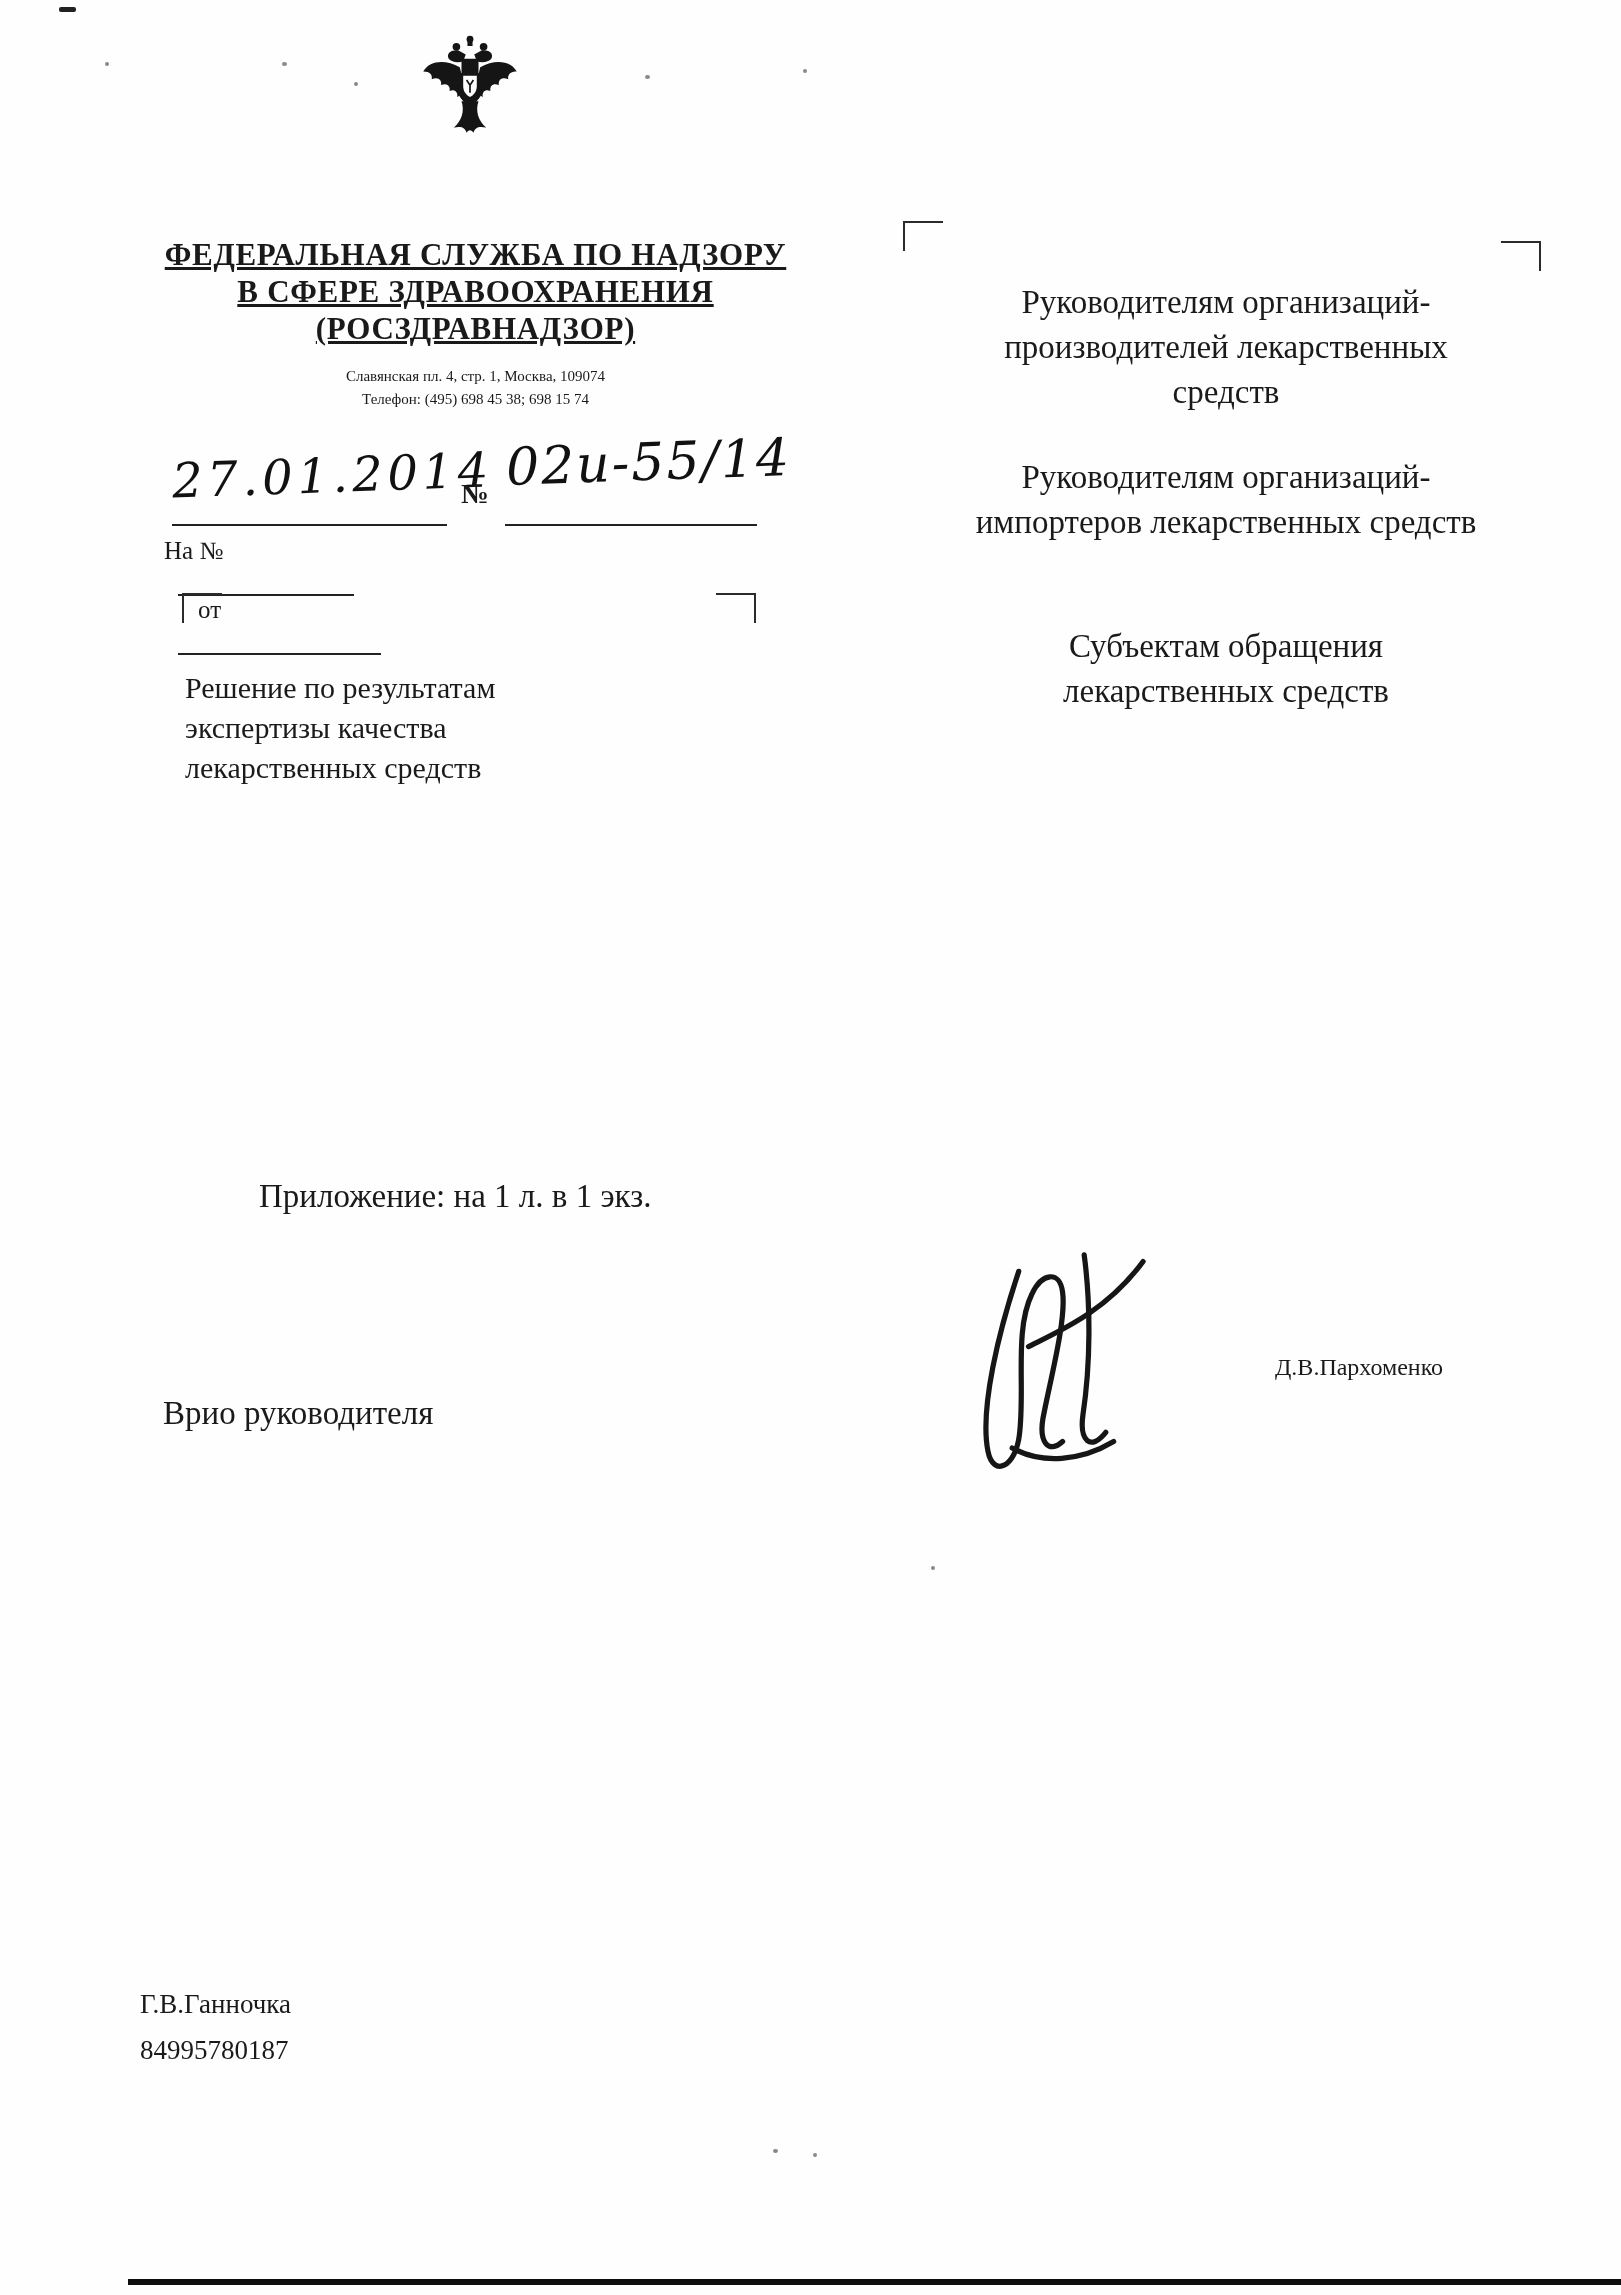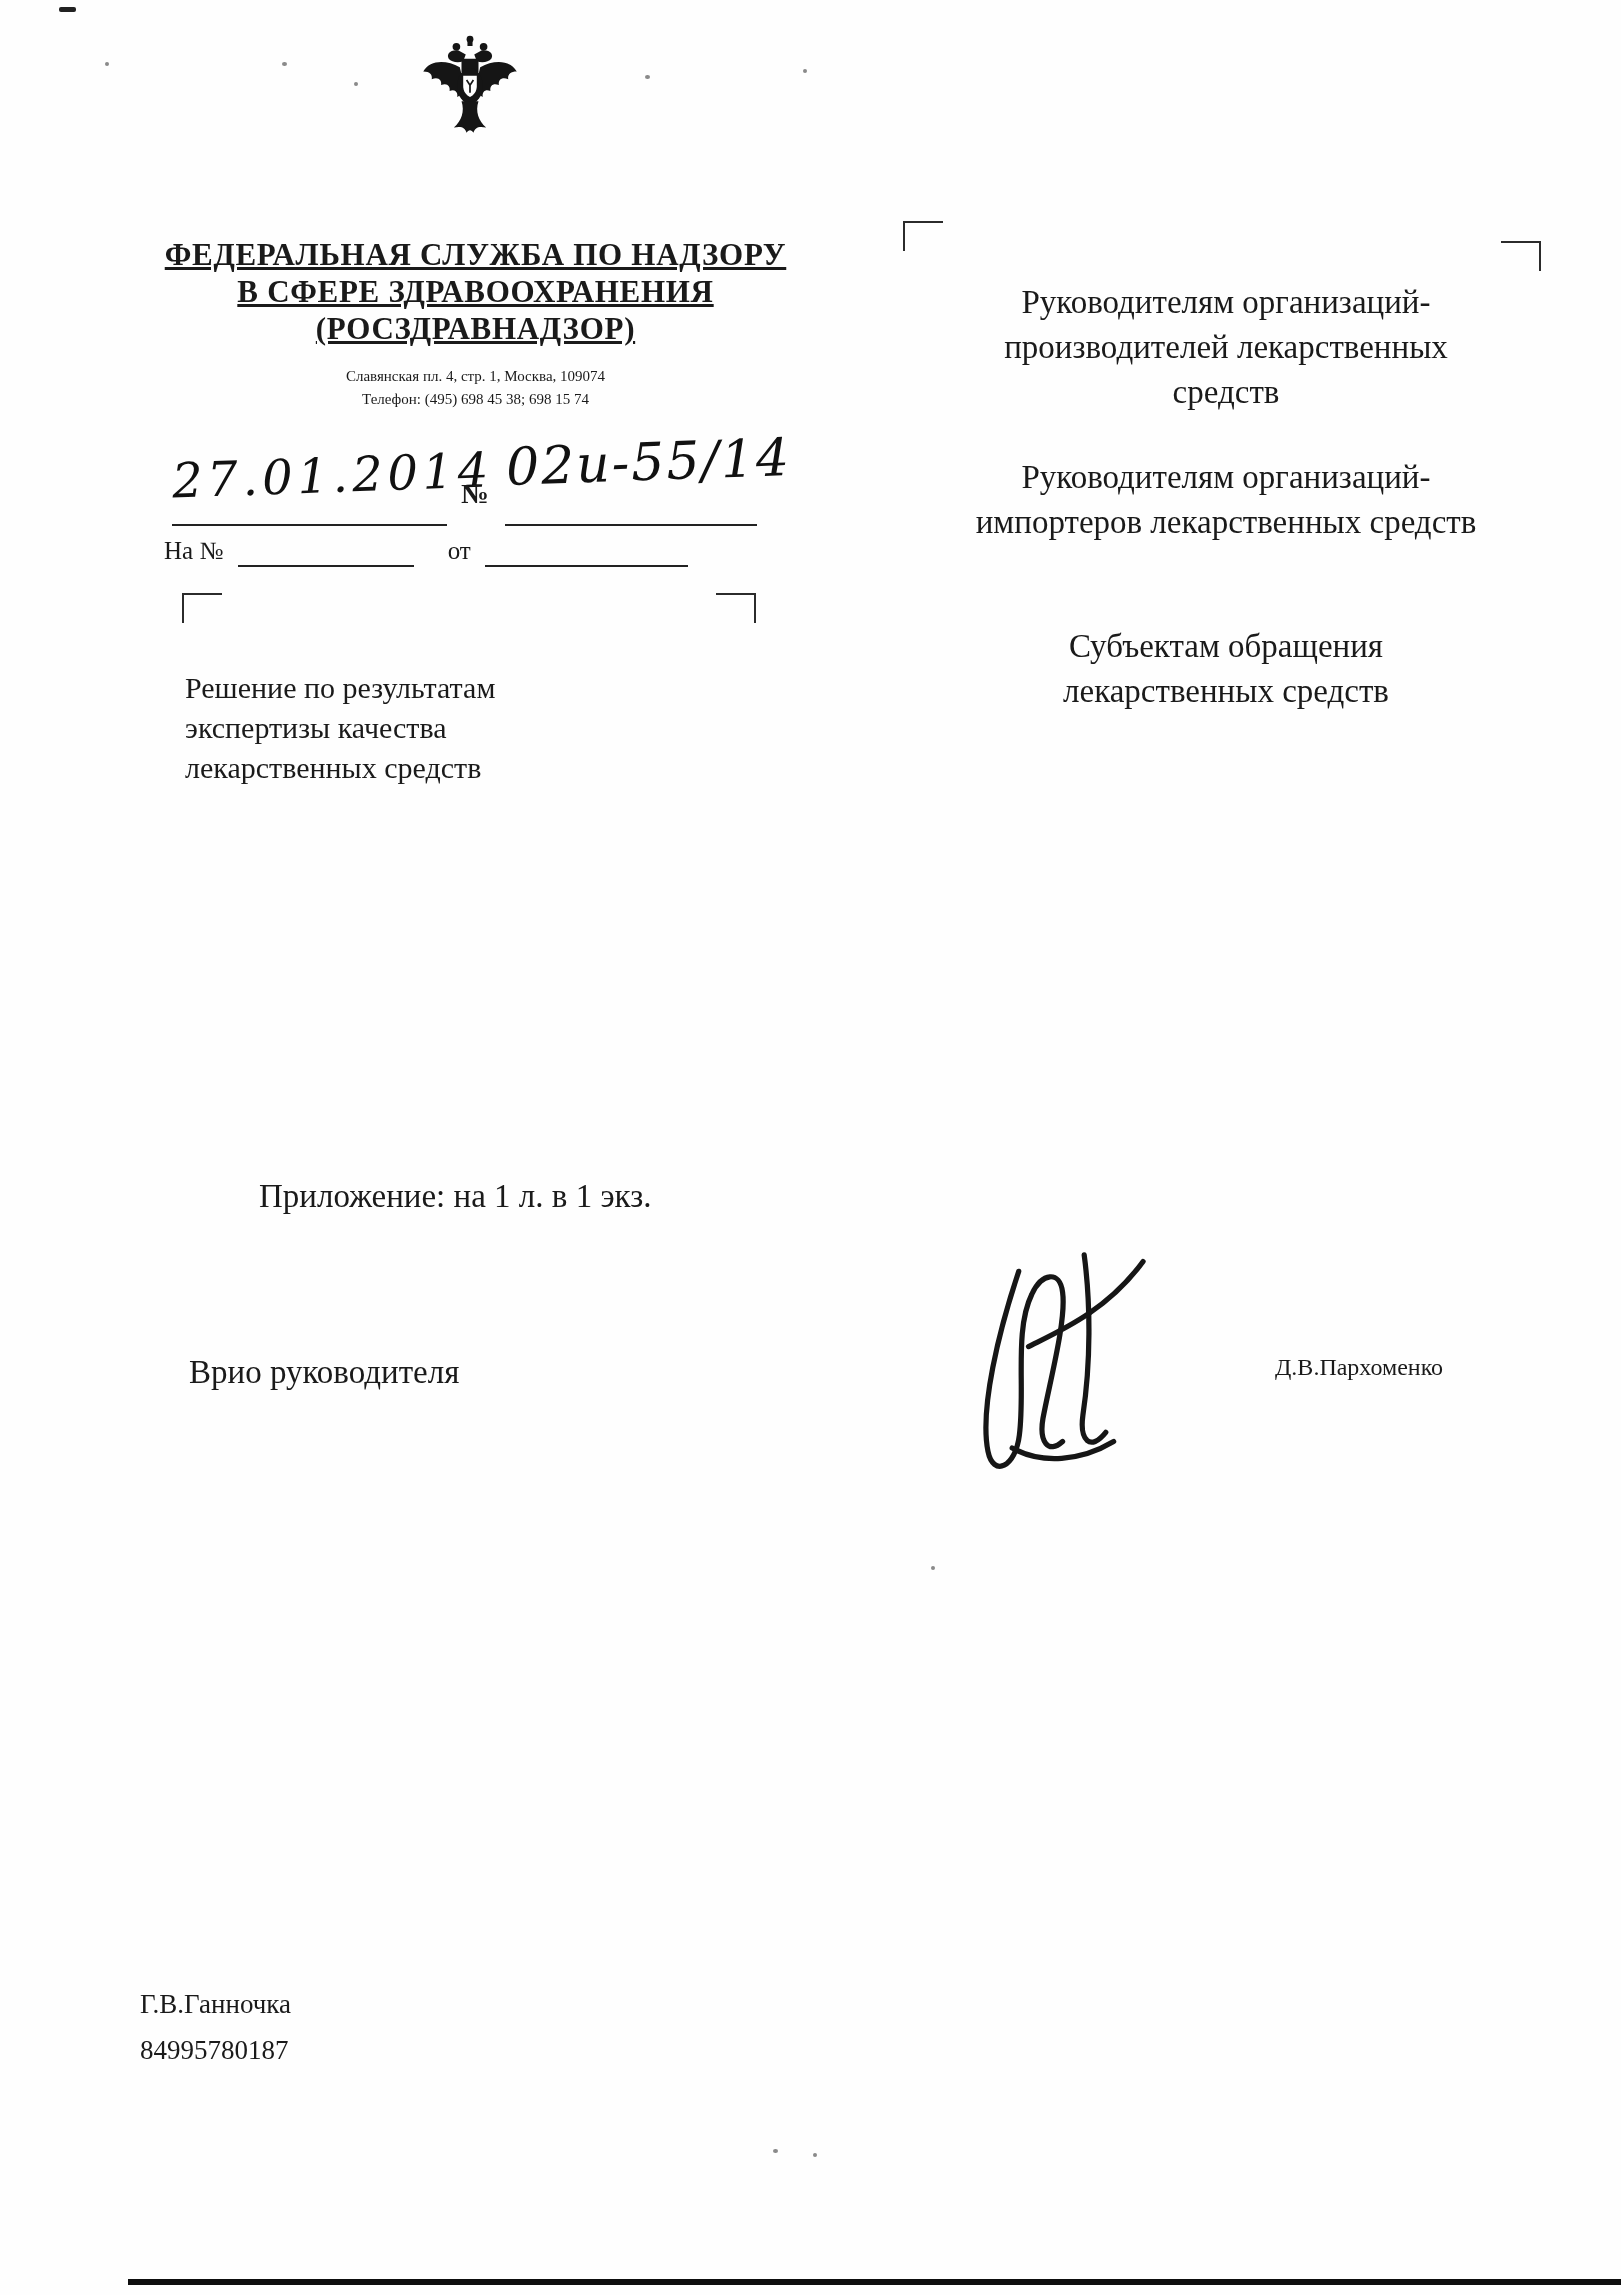--- a/index.html
+++ b/index.html
@@ -20,34 +20,34 @@
   .handwritten{
     font-family:"DejaVu Serif", serif;
     font-style:italic;
     transform:rotate(-2deg);
     color:#111;
   }
   .hw-date{left:172px;top:447px;font-size:48px;letter-spacing:4.6px;}
   .hw-number{left:506px;top:432px;font-size:52px;letter-spacing:2px;}
   .no-sign{left:461px;top:478px;font-size:27.5px;font-weight:bold;}
   .rule{position:absolute;height:2px;background:#222;}
-  .reply-row{left:164px;top:537px;font-size:25px;display:flex;align-items:flex-start;}
+  .reply-row{left:164px;top:537px;font-size:25px;display:flex;align-items:flex-start;flex-direction:column;}
   .reply-row .lbl{padding-bottom:1.3px;}
   .reply-row .blank{border-bottom:2px solid #222;height:27.5px;display:inline-block;}
   .bracket{position:absolute;width:38px;height:27.5px;border-top:2.6px solid #2b2b2b;}
   .bracket-left{border-left:2.6px solid #2b2b2b;}
   .bracket-right{border-right:2.6px solid #2b2b2b;}
   .subject{left:185px;top:668px;font-size:30px;line-height:1.33;}
   .addr-block{left:872px;width:708px;text-align:center;font-size:33px;line-height:1.36;}
   .addr1{top:280px;}
   .addr2{top:455px;}
   .addr3{top:624px;}
   .body-par{left:163px;top:941px;width:1389px;font-size:34px;line-height:1.6;text-align:justify;text-indent:104px;}
   .attachment{left:259px;top:1178px;font-size:33px;}
-  .position-title{left:163px;top:1354px;font-size:33px;margin-left:26px;}
+  .position-title{left:163px;top:1395px;font-size:33px;}
   .sign-name{left:1275px;top:1354px;font-size:24px;}
   .signature-svg{left:950px;top:1232px;}
   .emblem{left:419px;top:31px;}
   .footer{left:140px;top:1982px;font-size:27px;line-height:1.7;}
   .bottom-bar{left:128px;top:2279px;width:1494px;height:5.9px;background:#0e0e0e;}
   .speck{position:absolute;background:#8a8a8a;border-radius:50%;}
 </style>
 </head>
 <body>
 

